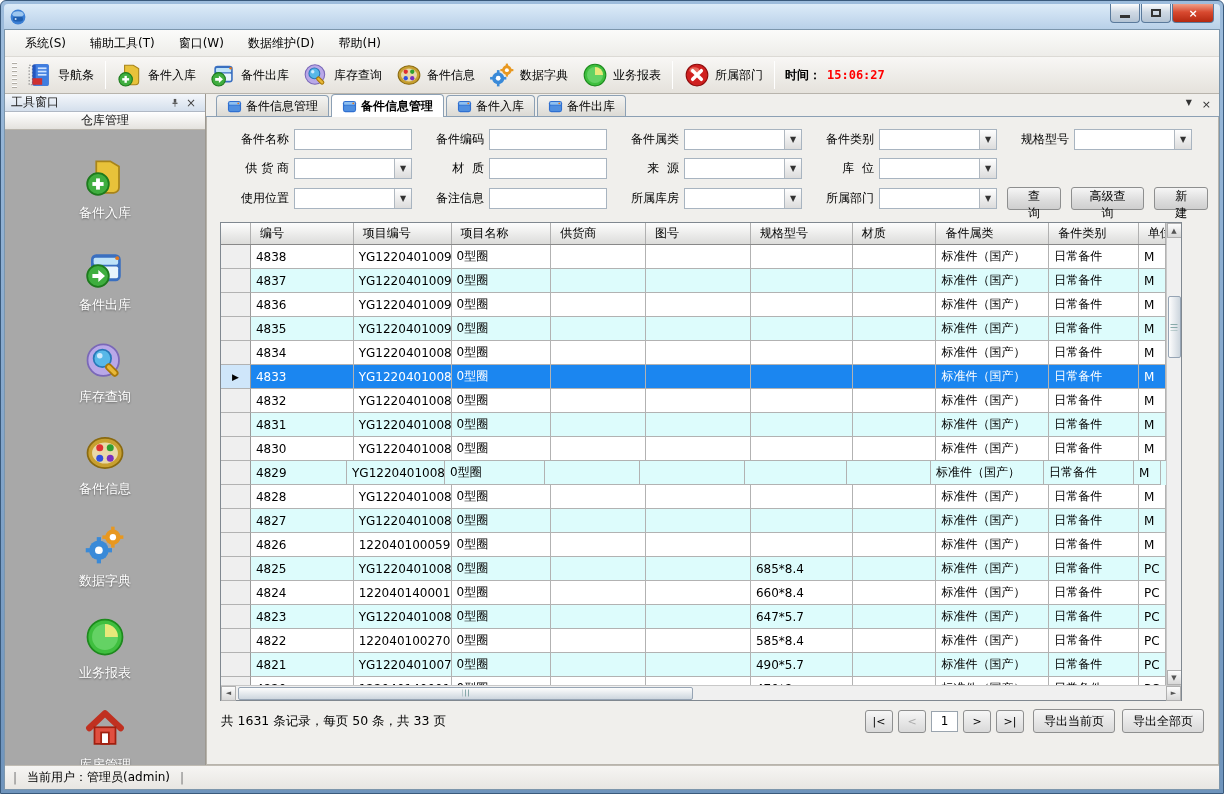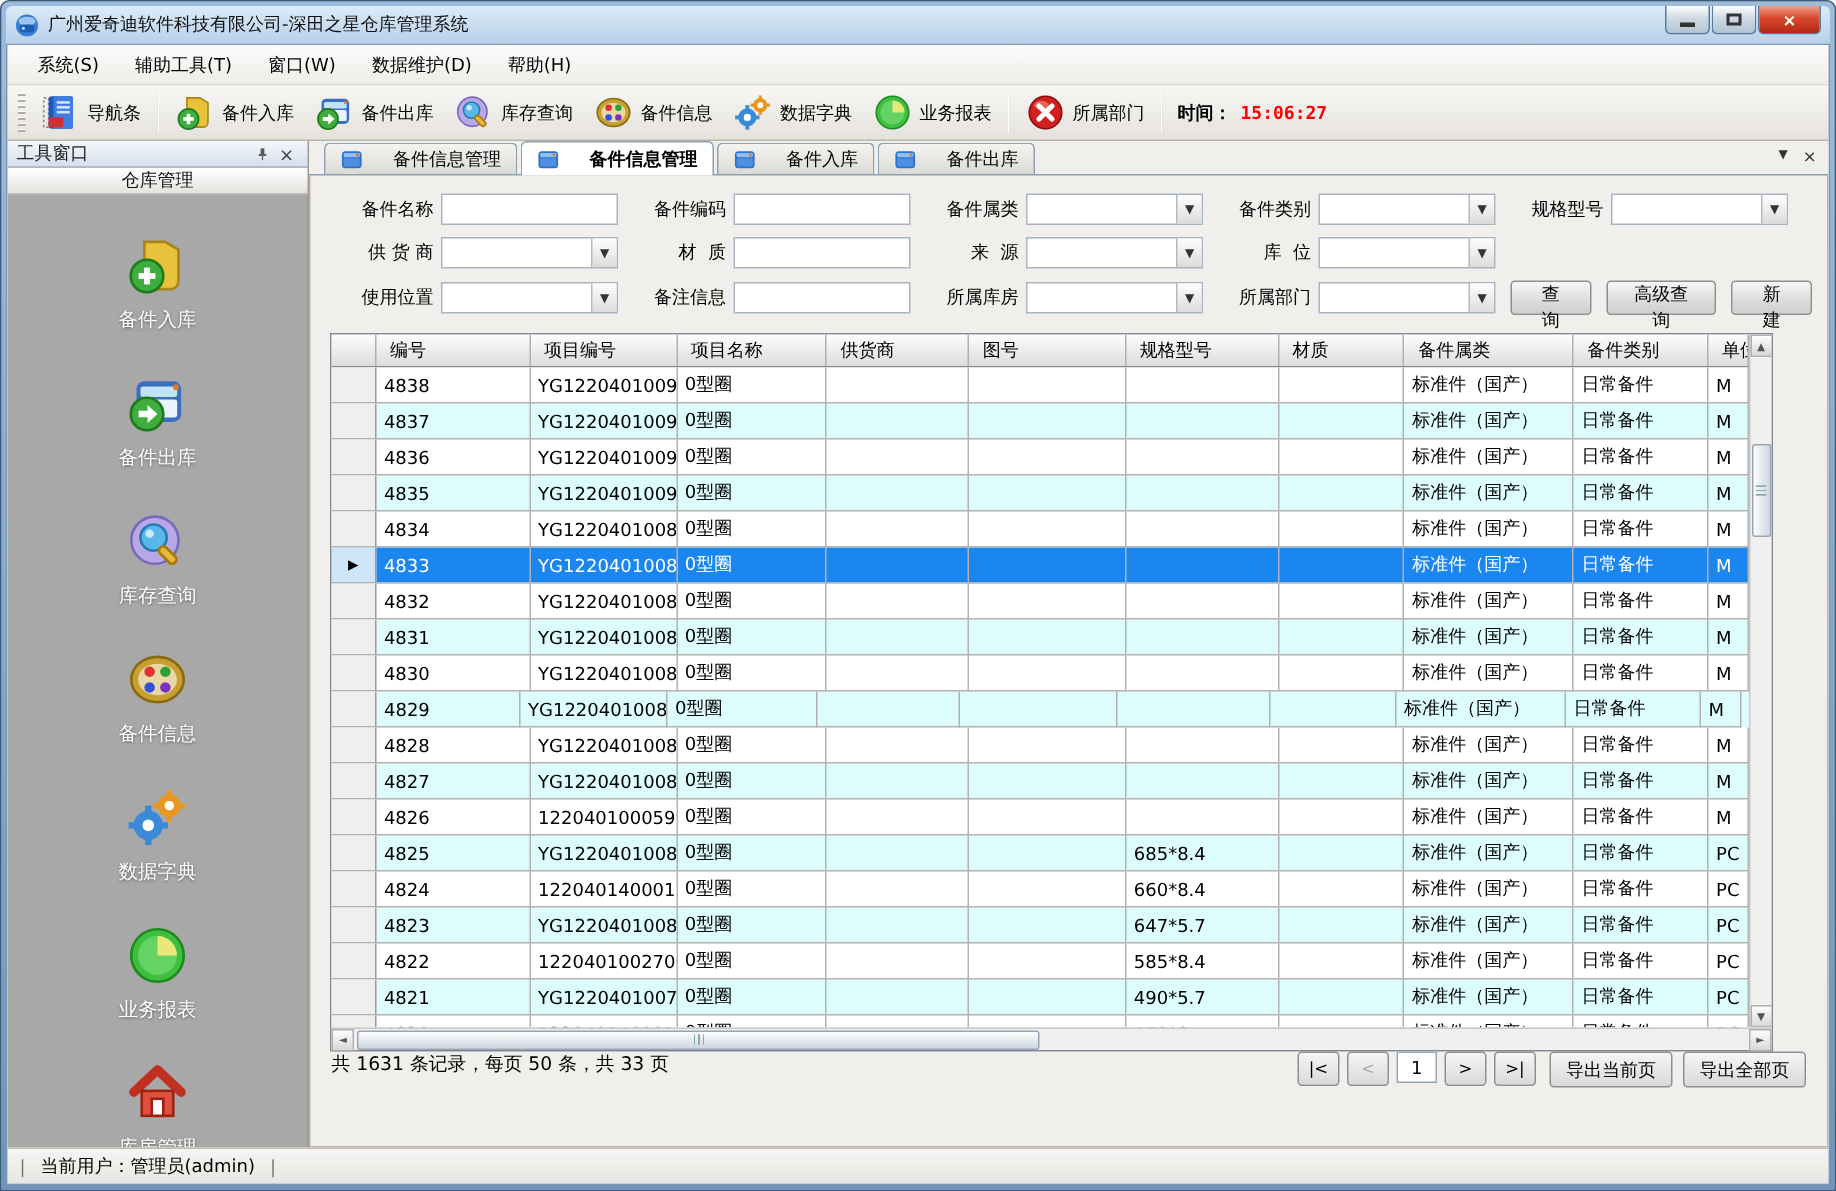--- a/index.html
+++ b/index.html
@@ -32,21 +32,21 @@
   .toolwin-title .sp { flex:1; }
   .twbtn { width:16px; height:16px; display:flex; align-items:center; justify-content:center; color:#444; font-size:12px; }
   .group-header { height:22px; background:linear-gradient(#ffffff,#e4e2de); border-bottom:1px solid #b8b4ac; display:flex; align-items:center; justify-content:center; color:#111; }
   .side-items { flex:1; display:flex; flex-direction:column; align-items:center; padding-top:26px; }
   .side-item { display:flex; flex-direction:column; align-items:center; gap:6px; margin-bottom:26px; cursor:default; }
   .side-item .sicon { width:42px; height:42px; }
   .side-item .slabel { color:#fff; text-shadow:0 1px 2px rgba(0,0,0,.45); font-size:13px; }
   
   .main { flex:1; display:flex; flex-direction:column; background:#f0efec; overflow:hidden; }
   .tabstrip { height:23px; display:flex; align-items:flex-end; background:#f0efec; border-bottom:1px solid #8ca0b4; padding-left:10px; position:relative; }
-  .tab { display:flex; align-items:center; gap:20px; height:21px; padding:0 10px; border:1px solid #8ca0b4; border-bottom:none; border-radius:4px 4px 0 0; background:linear-gradient(#f4f4f2,#dcdad4); margin-right:2px; font-size:12px; cursor:default; }
+  .tab { display:flex; align-items:center; gap:4px; height:21px; padding:0 10px; border:1px solid #8ca0b4; border-bottom:none; border-radius:4px 4px 0 0; background:linear-gradient(#f4f4f2,#dcdad4); margin-right:2px; font-size:12px; cursor:default; }
   .tab.active { background:#fff; font-weight:bold; height:23px; margin-bottom:-1px; }
   .tab .tabico { width:15px; height:15px; }
   .tabstrip .tsr { position:absolute; right:8px; top:4px; display:flex; gap:10px; color:#333; font-size:11px; }
   .panel { flex:1; background:#f0efec; border:1px solid #b8b4ac; border-top:none; margin:0; display:flex; flex-direction:column; overflow:hidden; }
   
   .sform { padding:12px 10px 4px 10px; }
   .frow { display:flex; align-items:center; margin-bottom:8px; }
   .fgroup { display:flex; align-items:center; }
   .flabel { width:72px; text-align:right; margin-right:5px; white-space:pre; }
   .ftext, .fsel { width:118px; height:21px; border:1px solid #a8b4c0; background:#fff; font-family:inherit; font-size:12px; padding:0 3px; }
@@ -68,21 +68,21 @@
   .g-row.sel .g-rowhead { background:#cfe6fa; }
   
   .vscroll { width:15px; background:#f0f0f0; border-left:1px solid #c8c8c8; display:flex; flex-direction:column; align-items:center; }
   .sarr { width:15px; height:15px; background:linear-gradient(#fdfdfd,#d8d8d8); border:1px solid #b0b0b0; color:#555; font-size:7px; display:flex; align-items:center; justify-content:center; }
   .vthumb { width:13px; height:62px; margin-top:58px; background:linear-gradient(90deg,#fdfdfd,#cdd6de); border:1px solid #96a4b4; border-radius:2px; position:relative; }
   .vthumb:after, .hthumb:after { content:""; position:absolute; left:50%; top:50%; transform:translate(-50%,-50%); width:7px; height:7px; background:repeating-linear-gradient(#8aa 0 1px,transparent 1px 3px); }
   .hthumb:after { background:repeating-linear-gradient(90deg,#8aa 0 1px,transparent 1px 3px); }
   .hscroll { height:15px; background:#f0f0f0; border-top:1px solid #c8c8c8; display:flex; align-items:center; }
   .hthumb { height:13px; width:455px; margin-left:2px; background:linear-gradient(#fdfdfd,#cdd6de); border:1px solid #96a4b4; border-radius:2px; position:relative; }
   
-  .pager { height:40px; display:flex; align-items:flex-start; padding:0 14px; }
+  .pager { height:40px; display:flex; align-items:center; padding:0 14px; }
   .psummary { font-size:12.5px; }
   .pspacer { flex:1; }
   .pbtn { width:28px; height:23px; border:1px solid #8e8f8f; border-radius:3px; background:linear-gradient(#f6f6f6,#d9d9d9); margin-left:5px; display:flex; align-items:center; justify-content:center; font-size:11px; cursor:default; }
   .pbtn.dis { color:#aaa; }
   .pinput { width:27px; height:21px; border:1px solid #9aa4ae; text-align:center; margin-left:5px; font-family:inherit; font-size:12px; }
   .expbtn { height:24px; padding:0 10px; border:1px solid #8e8f8f; border-radius:3px; background:linear-gradient(#f6f6f6,#d9d9d9); margin-left:9px; font-family:inherit; font-size:12px; cursor:default; }
   .expbtn:last-child { margin-left:7px; }
   
   .statusbar { height:24px; background:linear-gradient(#f6f5f3,#e8e6e2); border-top:1px solid #c0bcb4; display:flex; align-items:center; padding-left:8px; gap:10px; }
   .statussep { color:#777; }
@@ -94,21 +94,20 @@
 <div class="frame">
   <div class="titlebar">
     <span class="ico">
       <svg viewBox="0 0 16 16">
           <circle cx="8" cy="8" r="7.4" fill="#3b7fd4"></circle>
           <ellipse cx="8" cy="5.2" rx="5.6" ry="3" fill="#9cc6ef"></ellipse>
           <rect x="3" y="7.4" width="10" height="5.2" rx="2.4" fill="#1f5fb0"></rect>
           <circle cx="5.6" cy="9.9" r="1" fill="#cfe4fa"></circle>
         </svg>
     </span>
-    <span class="ttl">广州爱奇迪软件科技有限公司-深田之星仓库管理系统</span>
     <div class="wincontrols">
       <div class="wbtn">
           <span class="minbar"></span>
         </div>
       <div class="wbtn">
           <span class="maxbox"></span>
         </div>
       <div class="wbtn close">×</div>
     </div>
   </div>

